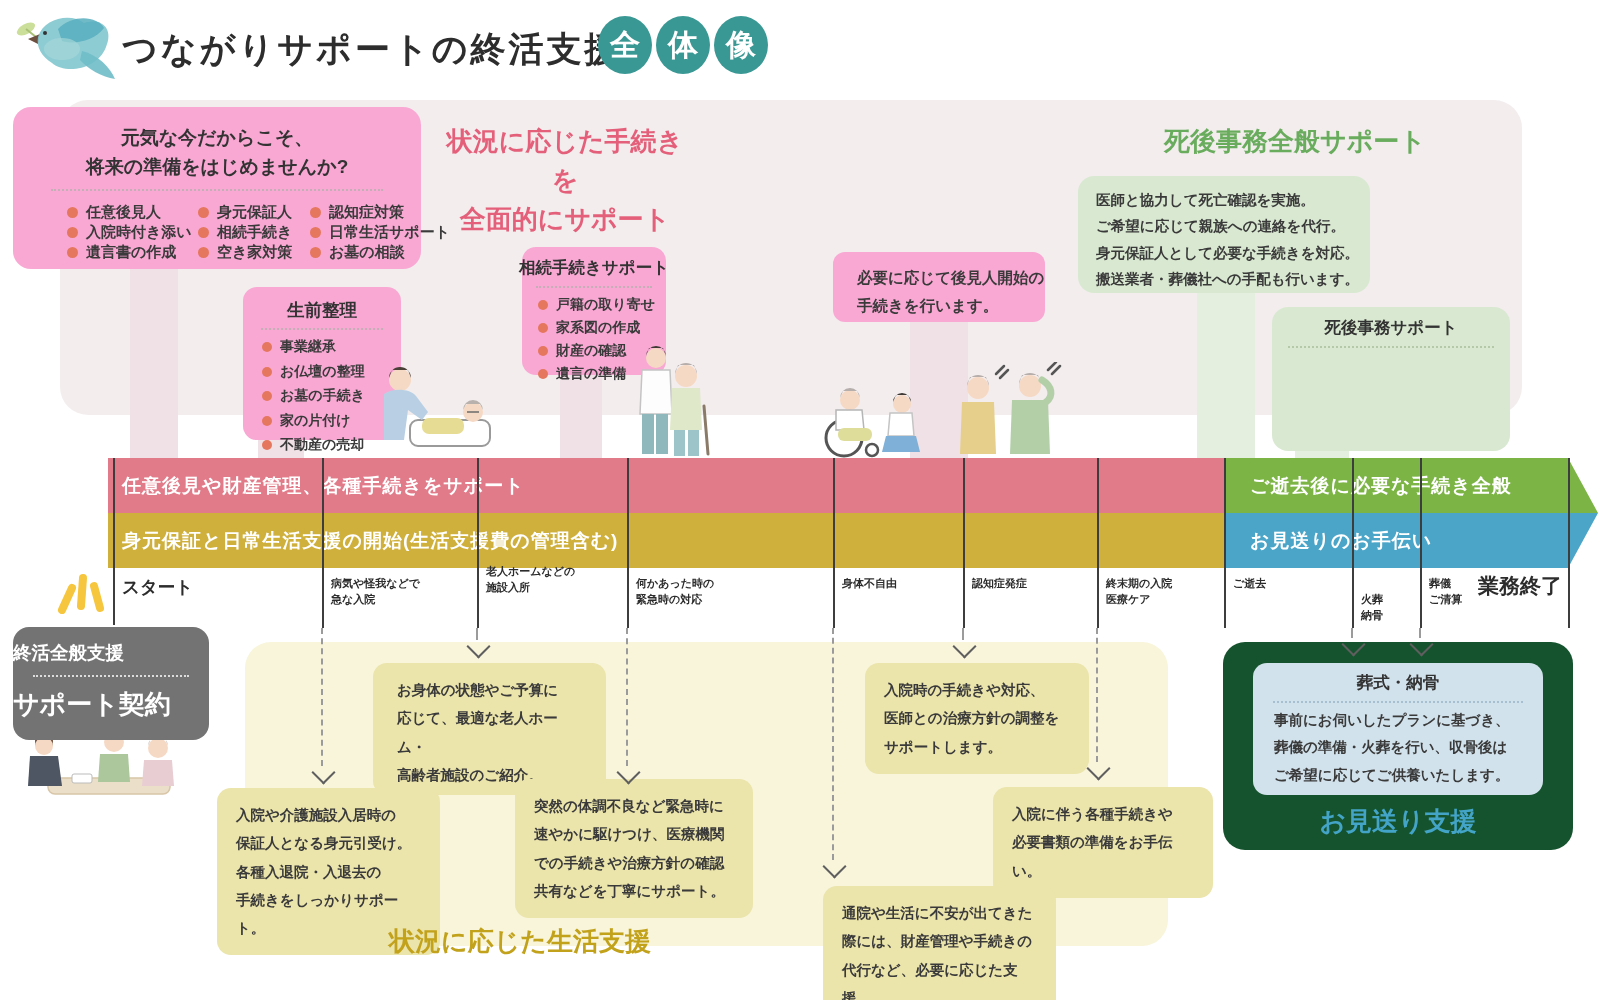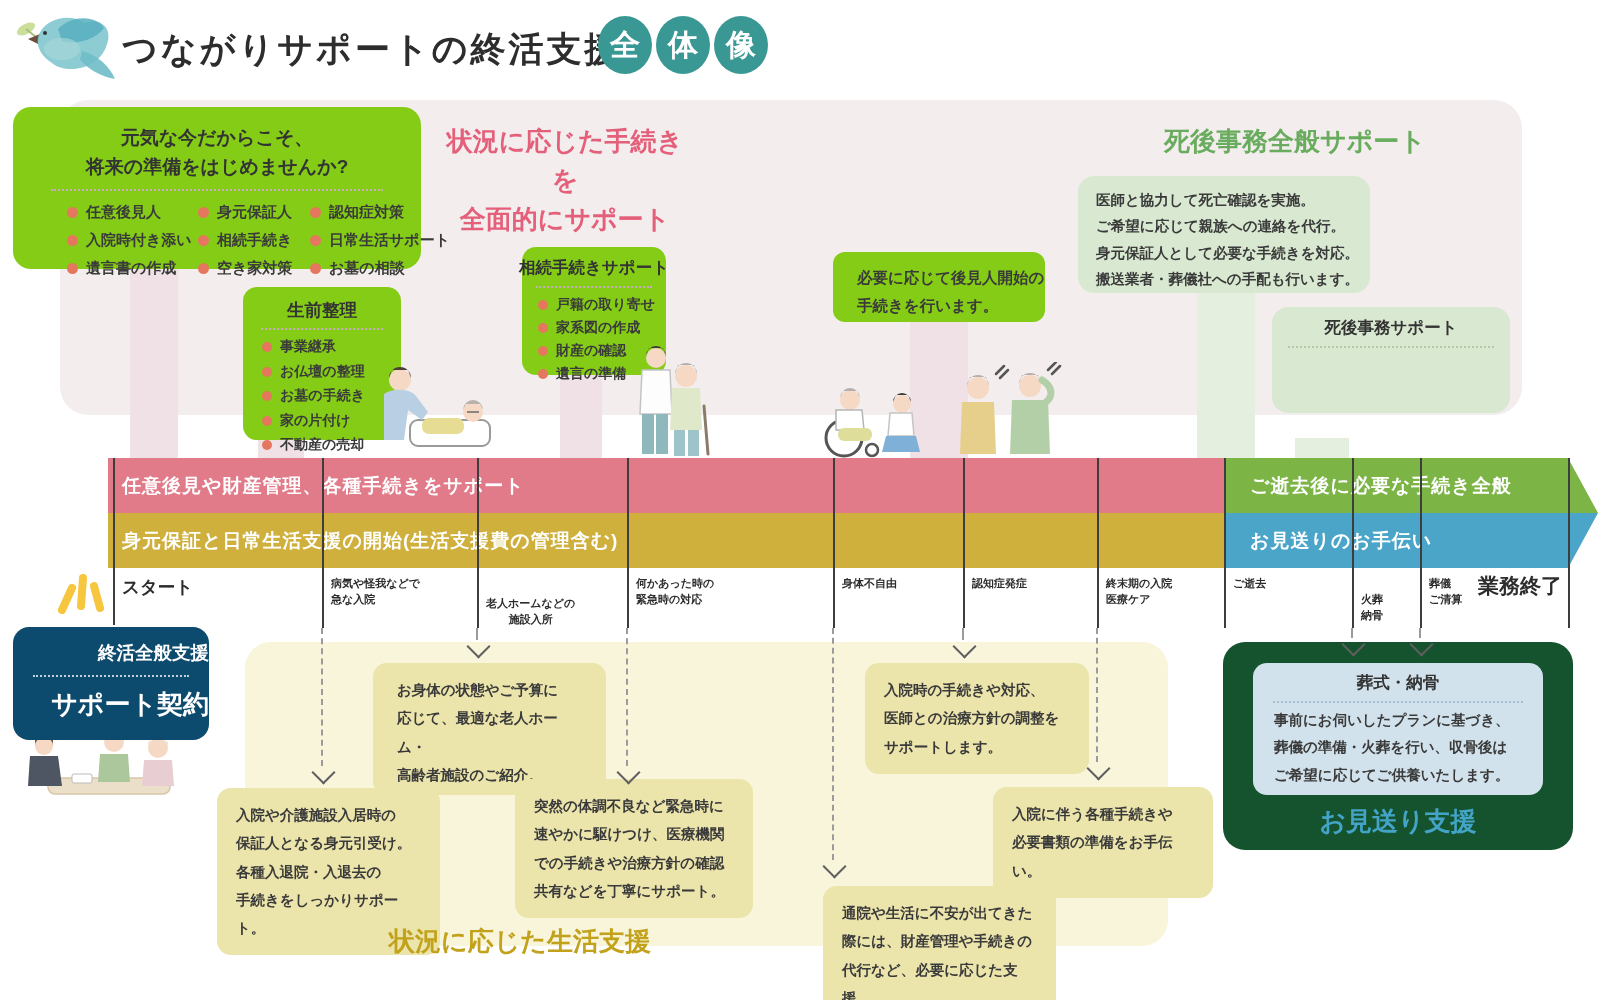--- a/index.html
+++ b/index.html
@@ -12,21 +12,21 @@
   .page-title{font-size:35px;font-weight:800;color:#2d2d2d;letter-spacing:3px;}
   .badge{width:54px;height:58px;border-radius:50%;background:#3a9894;color:#fff;
          display:flex;align-items:center;justify-content:center;font-size:30px;font-weight:800;}
 
   
   .top-panel{background:#f3edee;border-radius:28px;}
   .strip-pink{background:#efe1e5;}
   .strip-green{background:#e5efdf;}
 
   
-  .pbox{background:#84cc16;border-radius:16px;}
+  .pbox{background:#f9a8d4;border-radius:16px;}
   .gbox{background:#d9e9d1;border-radius:16px;}
   .box-title{font-weight:800;color:#333;text-align:center;}
   .dotted{border-top:2px dotted #c5afb6;}
   .dotted-g{border-top:2px dotted #b4c9a8;}
   .dotted-b{border-top:2px dotted #a6c0d2;}
   .dotted-w{border-top:2px dotted rgba(255,255,255,.75);}
 
   .blist{display:grid;}
   .bitem{display:flex;align-items:center;gap:8px;font-weight:700;color:#3a3a3a;}
   .dot{width:11px;height:11px;border-radius:50%;background:#e5775e;flex:0 0 auto;}
@@ -49,21 +49,21 @@
   .ms-label{font-size:11px;font-weight:700;color:#2c2c2c;line-height:1.45;white-space:pre-line;}
   .ms-start{font-size:17.5px;font-weight:800;}
   .ms-end{font-size:21px;font-weight:800;}
 
   
   .dline{width:0;border-left:2px dashed #9b9b9b;}
   .chev{width:15px;height:15px;border-right:2.5px solid #5f5f5f;border-bottom:2.5px solid #5f5f5f;
         transform:rotate(45deg);}
 
   
-  .contract{background:#0c4a6e;border-radius:16px;color:#fff;text-align:right;}
+  .contract{background:#737373;border-radius:16px;color:#fff;text-align:left;}
 
   
   .life-panel{background:#f8f5da;border-radius:26px;}
   .ybox{background:#ebe4ab;border-radius:14px;font-size:14.5px;font-weight:700;color:#3a3a3a;
         line-height:1.95;padding:13px 19px;white-space:pre-line;}
   .blue-panel{background:#14532d;border-radius:22px;}
   .bbox{background:#d2e2ec;border-radius:14px;}
 </style>
 </head>
 <body>
@@ -90,21 +90,21 @@
   <div class="abs strip-pink" style="left:258px;top:438px;width:46px;height:20px;"></div>
   <div class="abs strip-pink" style="left:560px;top:373px;width:42px;height:85px;"></div>
   <div class="abs strip-pink" style="left:910px;top:320px;width:58px;height:138px;"></div>
   <div class="abs strip-green" style="left:1197px;top:290px;width:58px;height:168px;"></div>
   <div class="abs strip-green" style="left:1295px;top:438px;width:54px;height:20px;"></div>
 
   <div class="abs pbox" style="left:13px;top:107px;width:408px;height:162px;border-radius:18px;">
     <div class="abs box-title pre" style="left:0;right:0;top:16px;font-size:19px;line-height:1.55;">元気な今だからこそ、
 将来の準備をはじめませんか?</div>
     <div class="abs dotted" style="left:38px;right:38px;top:82px;"></div>
-    <div class="abs blist" style="left:54px;top:96px;grid-template-columns:131px 112px 152px;row-gap:9px;font-size:15px;">
+    <div class="abs blist" style="left:54px;top:96px;grid-template-columns:131px 112px 152px;row-gap:1px;font-size:15px;">
       <div class="bitem">
           <span class="dot"></span>
           <span>任意後見人</span>
         </div>
       <div class="bitem">
           <span class="dot"></span>
           <span>身元保証人</span>
         </div>
       <div class="bitem">
           <span class="dot"></span>
@@ -194,21 +194,21 @@
   <div class="abs pbox pre note" style="left:833px;top:252px;width:212px;height:70px;border-radius:12px;
        font-size:15.5px;padding:12px 0 0 24px;box-sizing:border-box;line-height:1.8;">必要に応じて後見人開始の
 手続きを行います。</div>
 
   <div class="abs gbox pre note" style="left:1078px;top:176px;width:292px;height:117px;
        font-size:14.5px;padding:11px 0 0 18px;box-sizing:border-box;line-height:1.82;">医師と協力して死亡確認を実施。
 ご希望に応じて親族への連絡を代行。
 身元保証人として必要な手続きを対応。
 搬送業者・葬儀社への手配も行います。</div>
 
-  <div class="abs gbox" style="left:1272px;top:307px;width:238px;height:106px;">
+  <div class="abs gbox" style="left:1272px;top:307px;width:238px;height:144px;">
     <div class="abs box-title" style="left:0;right:0;top:10px;font-size:16.5px;">死後事務サポート</div>
     <div class="abs dotted-g" style="left:16px;right:16px;top:39px;"></div>
   </div>
 
   <svg class="abs" style="left:370px;top:362px;width:124px;height:96px;" viewBox="0 0 124 96">
     <rect x="40" y="58" width="80" height="26" rx="8" fill="#ffffff" stroke="#9a9a9a" stroke-width="2"></rect>
     <circle cx="103" cy="50" r="10" fill="#f6d9c4"></circle>
     <path d="M93,48 A10,10 0 0 1 113,48 L110,42 L96,42 Z" fill="#b9b2ac"></path>
     <line x1="97" y1="50" x2="109" y2="50" stroke="#6a6a6a" stroke-width="1.5"></line>
     <rect x="52" y="56" width="42" height="16" rx="7" fill="#e7dc94"></rect>
@@ -287,21 +287,21 @@
   <div class="abs tick" style="left:963px;top:458px;height:170px;"></div>
   <div class="abs tick" style="left:1097px;top:458px;height:170px;"></div>
   <div class="abs tick" style="left:1224px;top:458px;height:170px;"></div>
   <div class="abs tick" style="left:1352px;top:458px;height:170px;"></div>
   <div class="abs tick" style="left:1420px;top:458px;height:170px;"></div>
   <div class="abs tick" style="left:1568px;top:458px;height:170px;"></div>
 
   <div class="abs ms-label ms-start" style="left:122px;top:575px;">スタート</div>
   <div class="abs ms-label" style="left:331px;top:576px;">病気や怪我などで
 急な入院</div>
-  <div class="abs ms-label" style="left:486px;top:596px;text-align:center;">老人ホームなどの
+  <div class="abs ms-label" style="left:486px;top:564px;">老人ホームなどの
 施設入所</div>
   <div class="abs ms-label" style="left:636px;top:576px;">何かあった時の
 緊急時の対応</div>
   <div class="abs ms-label" style="left:842px;top:576px;">身体不自由</div>
   <div class="abs ms-label" style="left:972px;top:576px;">認知症発症</div>
   <div class="abs ms-label" style="left:1106px;top:576px;">終末期の入院
 医療ケア</div>
   <div class="abs ms-label" style="left:1233px;top:576px;">ご逝去</div>
   <div class="abs ms-label" style="left:1361px;top:576px;margin-top:16px;">火葬
 納骨</div>

